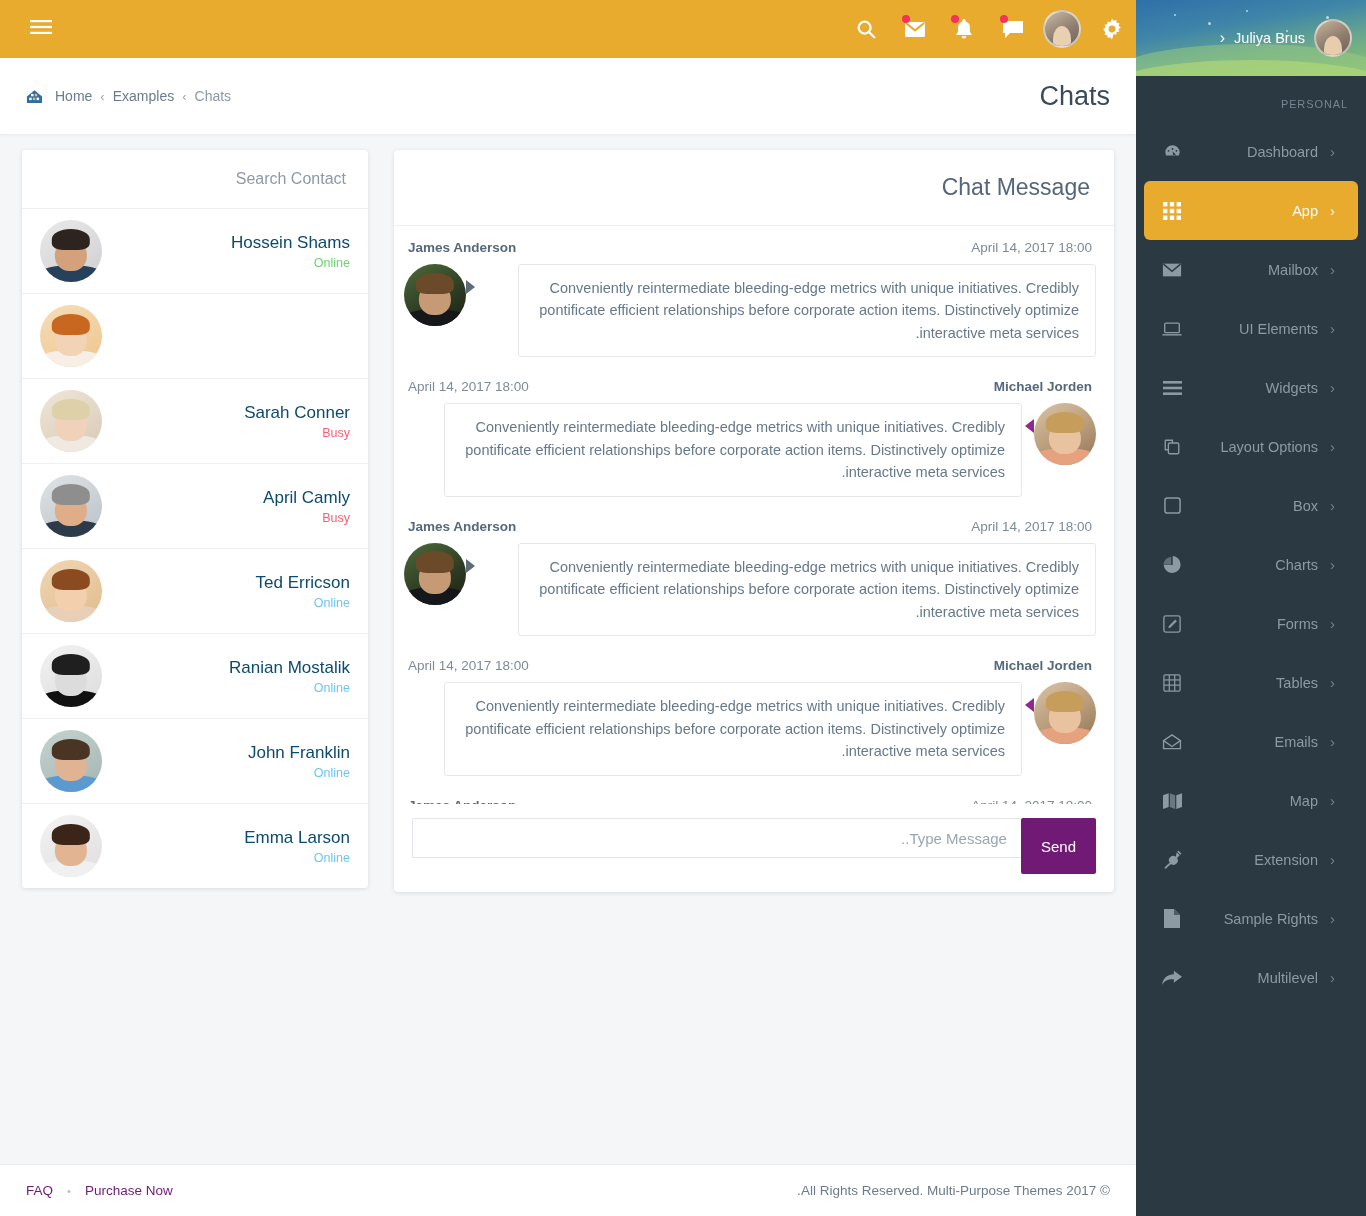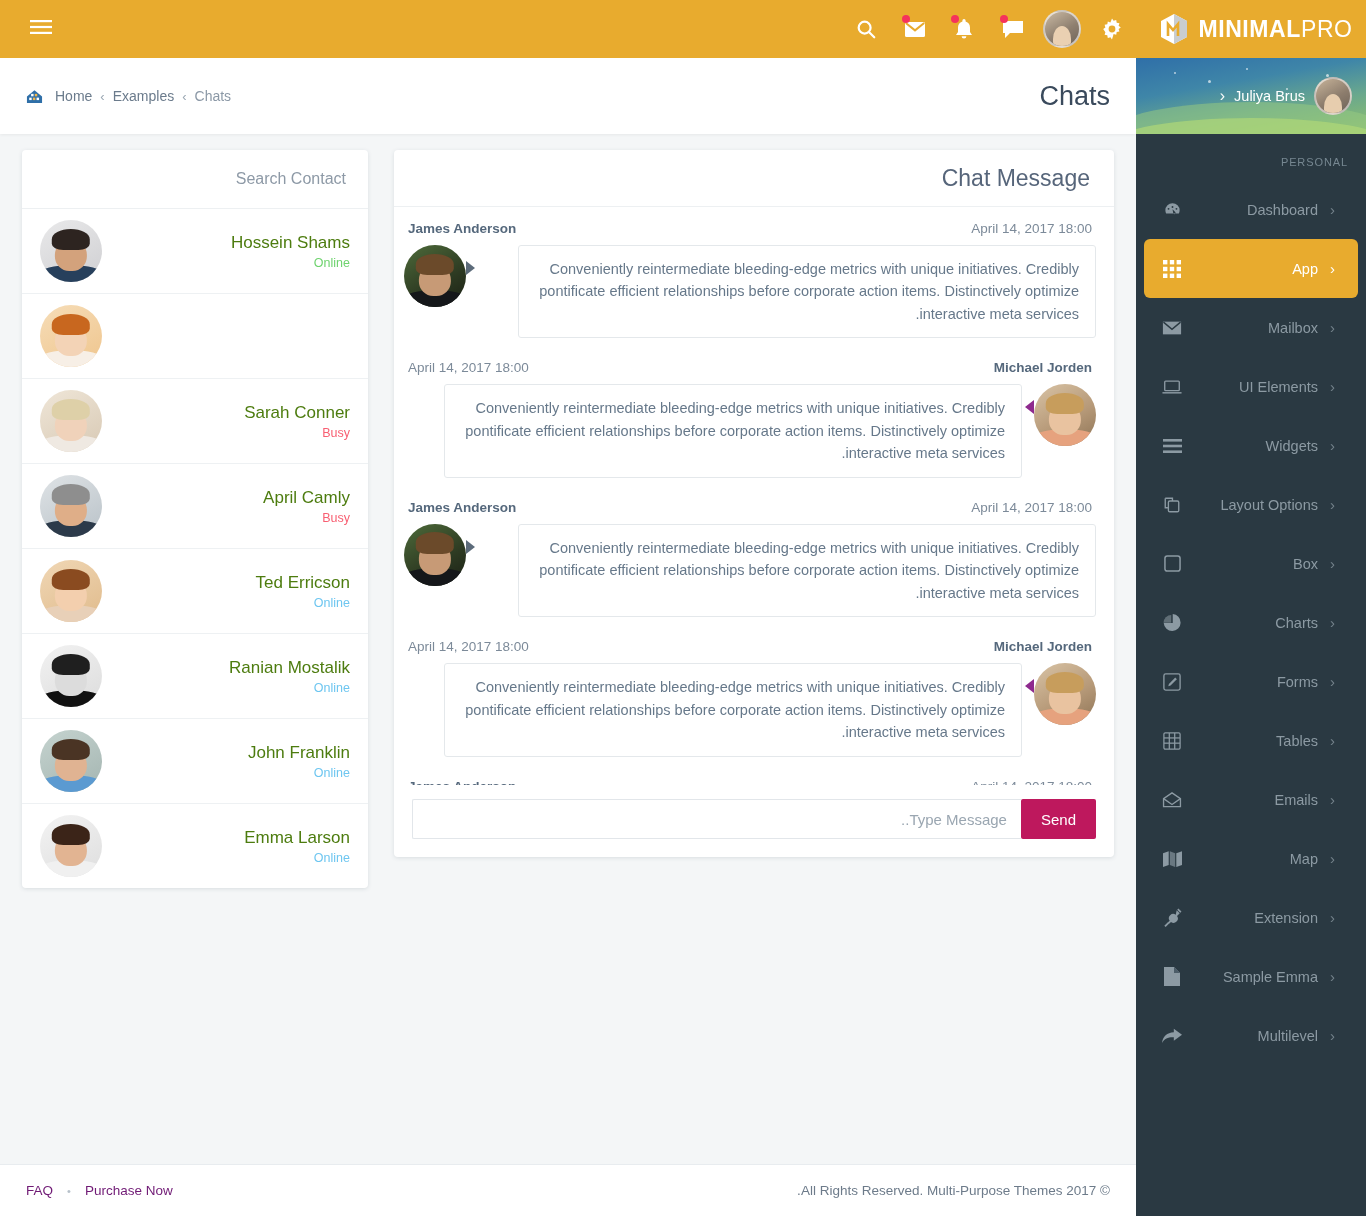--- a/index.html
+++ b/index.html
@@ -145,27 +145,27 @@
     font-family: inherit; font-size: 16px; color: #5d6b7a; text-align: right;
   }
   .contacts-search::placeholder { color: #8d99a6; opacity: 1; }
   .contact-row {
     display: flex; flex-direction: row-reverse; align-items: center;
     padding: 11px 18px; border-bottom: 1px solid #eef1f3; cursor: pointer; gap: 14px;
   }
   .contact-row:last-child { border-bottom: 0; }
   .contact-av { width: 62px; height: 62px; border-radius: 50%; flex: none; overflow: hidden; position: relative; }
   .contact-meta { flex: 1; text-align: right; }
-  .contact-name { font-size: 17px; color: #4d7c0f; margin-bottom: 3px; }
+  .contact-name { font-size: 17px; color: #0c4a6e; margin-bottom: 3px; }
   .contact-status { font-size: 12.5px; }
 
   
   .chat-card { flex: 1; min-width: 0; display: flex; flex-direction: column; }
   .chat-head {
-    height: 57px; display: flex; align-items: center; justify-content: flex-start;
+    height: 76px; display: flex; align-items: center; justify-content: flex-start;
     padding: 0 24px; border-bottom: 1px solid #edf0f2;
   }
   .chat-head h2 { font-size: 23px; font-weight: 400; color: #56657a; }
   .chat-body {
     height: 578px; overflow-y: auto; padding: 14px 18px 6px 10px;
     position: relative;
   }
   .chat-body::-webkit-scrollbar { width: 7px; }
   .chat-body::-webkit-scrollbar-track { background: #f1f3f5; }
   .chat-body::-webkit-scrollbar-thumb { background: #b9c0c6; border-radius: 4px; }
@@ -194,22 +194,22 @@
     border-top: 7px solid transparent; border-bottom: 7px solid transparent;
     border-left: 9px solid #5c6b7a; margin-right: 3px;
   }
   .msg.incoming .tip {
     border-top: 7px solid transparent; border-bottom: 7px solid transparent;
     border-right: 9px solid #8e2a8e; margin-left: 3px;
   }
 
   .chat-foot { padding: 14px 18px 18px; display: flex; flex-direction: row-reverse; }
   .send-btn {
-    background: #be185d; color: #fff; border: 0; font-family: inherit;
-    font-size: 15px; padding: 0 20px; height: 40px; cursor: pointer;
+    background: #701a75; color: #fff; border: 0; font-family: inherit;
+    font-size: 15px; padding: 0 20px; height: 56px; cursor: pointer;
     order: 2; border-radius: 2px;
   }
   .msg-input {
     flex: 1; height: 40px; border: 1px solid #e2e6ea; border-right: 0; outline: none;
     padding: 0 14px; font-family: inherit; font-size: 15px; color: #5d6b7a;
     text-align: right; order: 1; border-radius: 2px 0 0 2px;
   }
   .msg-input::placeholder { color: #9aa6b1; opacity: 1; }
 
   
@@ -226,30 +226,20 @@
   
   .ph { position: absolute; inset: 0; }
 </style>
 </head>
 <body>
 
 <div class="app">
 
   <aside class="sidebar">
 
-    <div class="brand">
-      <div class="brand-text">
-        <span class="b1">MINIMAL</span><span class="b2">PRO</span>
-      </div>
-      <svg class="brand-logo" viewBox="0 0 30 32">
-        <path d="M15 1 L28 8 L28 24 L15 31 L2 24 L2 8 Z" fill="#ffffff"></path>
-        <path d="M15 1 L28 8 L28 24 L15 31 Z" fill="#c9cdd0"></path>
-        <path d="M9 23 L9 11 L14 17 L19 11 L19 23" stroke="#e8ab2e" stroke-width="2.6" fill="none"></path>
-      </svg>
-    </div>
 
     <div class="profile">
       <div class="hill1"></div>
       <div class="hill2"></div>
       <span class="star" style="width:2px;height:2px;top:14px;left:38px"></span>
       <span class="star" style="width:3px;height:3px;top:22px;left:72px"></span>
       <span class="star" style="width:2px;height:2px;top:10px;left:110px"></span>
       <span class="star" style="width:2px;height:2px;top:30px;left:150px"></span>
       <span class="star" style="width:3px;height:3px;top:16px;left:190px"></span>
       <div class="profile-inner">
@@ -398,21 +388,21 @@
           <span class="mi-icon">
             <svg width="19" height="19" viewBox="0 0 20 20" fill="currentColor">
               <path d="M14.4 2.4 17.6 5.6 14.8 8.4a4.6 4.6 0 0 1-6.4 6.4l-1.6 1.6-1.4-1.4 1.6-1.6a4.6 4.6 0 0 1 6.4-6.4z"></path>
               <path d="M1.4 18.6 5.6 14.4l1.4 1.4-4.2 4.2z"></path>
               <path d="M16.2.6 19.4 3.8l-1.2 1.2L15 1.8z"></path>
             </svg>
           </span>
         </div>
         <div class="menu-item">
           <span class="mi-chev">‹</span>
-          <span class="mi-label">Sample Emma</span>
+          <span class="mi-label">Sample Rights</span>
           <span class="mi-icon">
             <svg width="16" height="19" viewBox="0 0 16 19" fill="currentColor">
               <path d="M0 0h10l6 6v13H0z"></path>
               <path d="M10 0l6 6h-6z" fill="#4c5d68"></path>
             </svg>
           </span>
         </div>
         <div class="menu-item">
           <span class="mi-chev">‹</span>
           <span class="mi-label">Multilevel</span>

